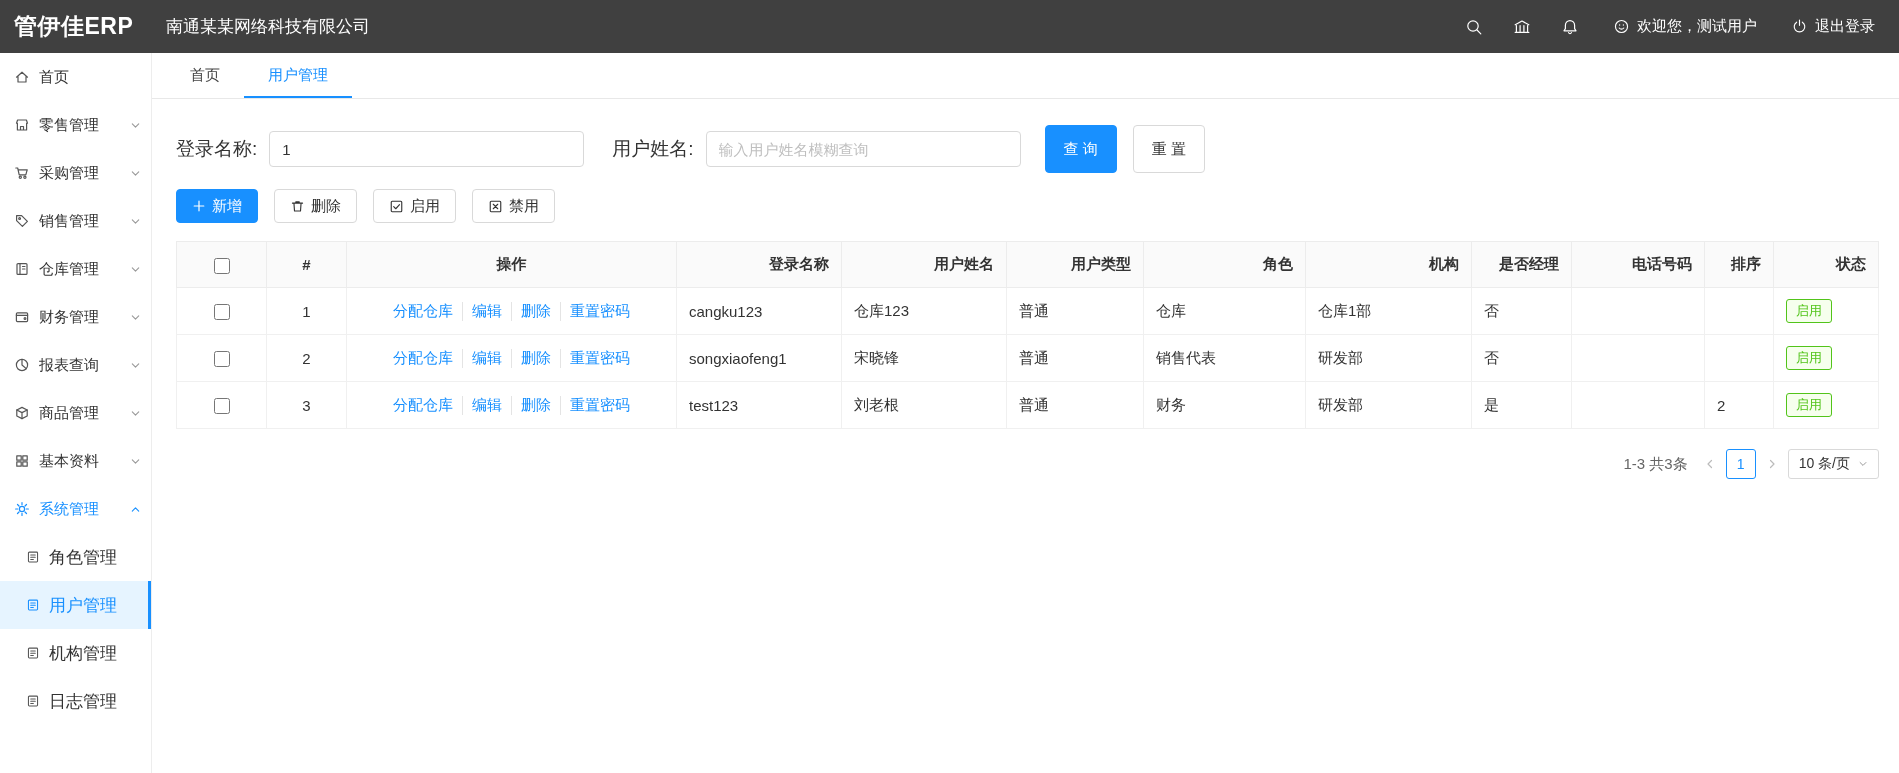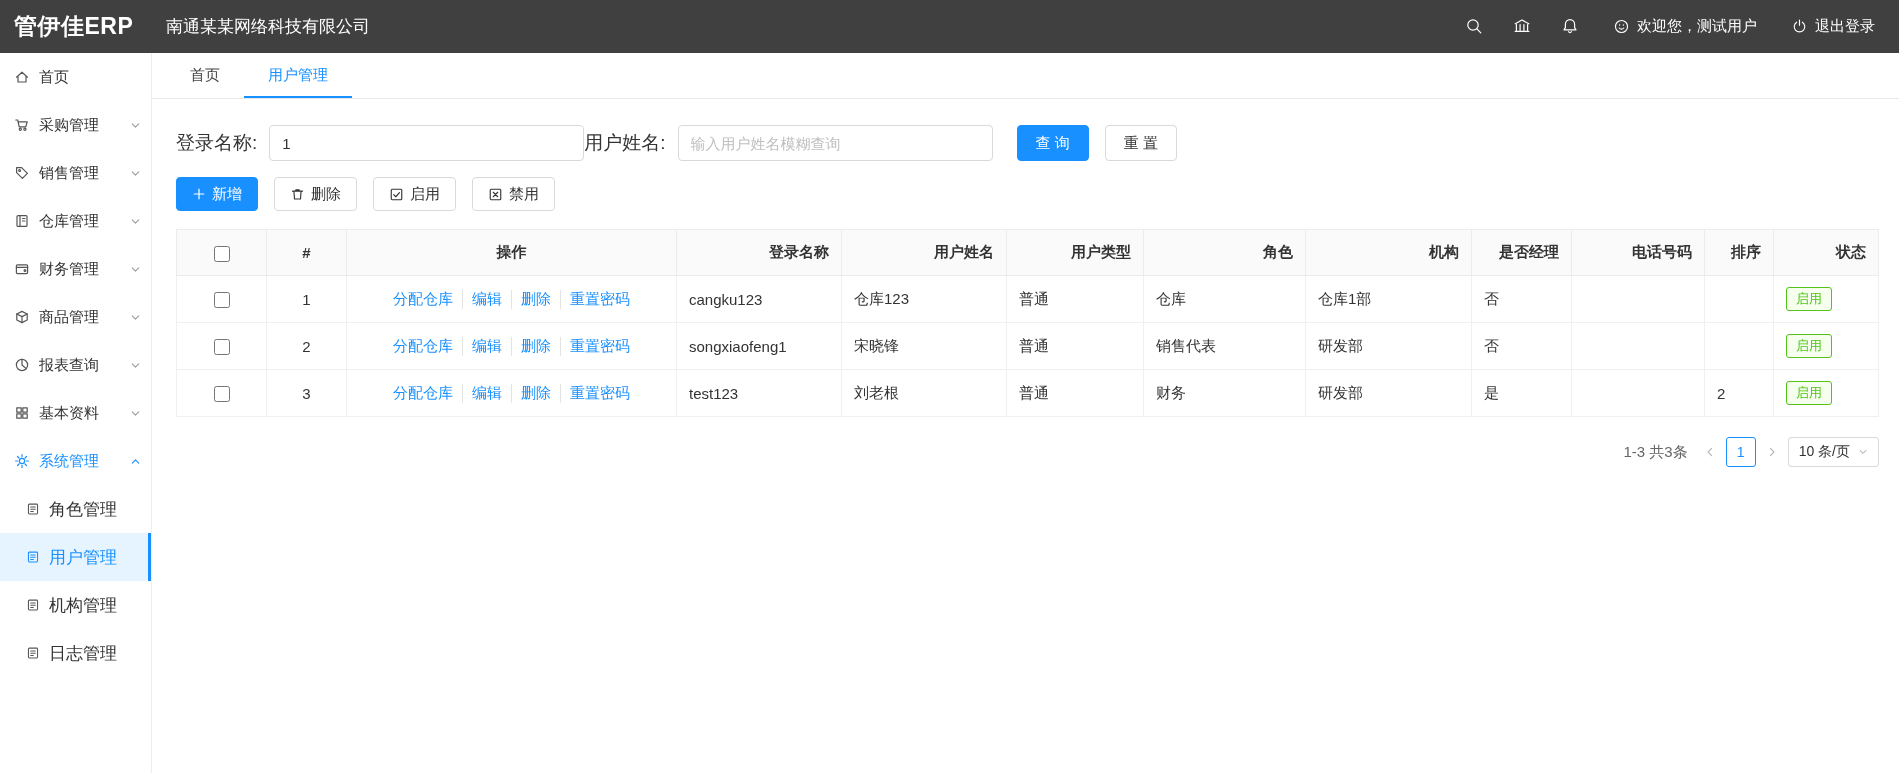--- a/index.html
+++ b/index.html
@@ -6,21 +6,21 @@
   html,body { width:1899px; height:773px; }
   body { font-family:"Liberation Sans","DejaVu Sans",sans-serif; background:#fff; color:#333; overflow:hidden; }
 
   svg path, svg circle, svg rect, svg polyline { fill:none; stroke:currentColor; stroke-width:1.2; stroke-linecap:round; stroke-linejoin:round; }
   svg .fill { fill:currentColor; stroke:none; }
 
   
   .topbar { height:53px; background:#404040; display:flex; align-items:center; }
   .logo { width:152px; padding-left:14px; font-size:23px; font-weight:bold; color:#fff; letter-spacing:.5px; flex:none; white-space:nowrap; }
   .company { color:#fff; font-size:17px; margin-left:14px; white-space:nowrap; }
-  .topbar-right { margin-left:auto; display:flex; align-items:flex-start; padding-right:24px; color:#fff; }
+  .topbar-right { margin-left:auto; display:flex; align-items:flex-end; padding-right:24px; color:#fff; }
   .tb-icon { display:flex; margin-left:30px; cursor:pointer; }
   .tb-group { display:flex; align-items:center; gap:7px; margin-left:34px; font-size:15px; cursor:pointer; white-space:nowrap; }
 
   
   .layout { display:flex; height:720px; }
   .sidebar { width:152px; flex:none; border-right:1px solid #ededed; background:#fff; }
   .side-item { height:48px; display:flex; align-items:center; padding:0 10px 0 14px; gap:9px; font-size:15px; color:#333; cursor:pointer; }
   .side-item .s-icon { display:flex; color:#555; flex:none; }
   .side-item .chev { margin-left:auto; color:#999; display:flex; }
   .side-item.active { color:#1890ff; }
@@ -34,22 +34,22 @@
   .tabbar { height:46px; flex:none; border-bottom:1px solid #e8e8e8; display:flex; padding-left:14px; }
   .tab { padding:0 24px; line-height:44px; font-size:15px; color:#444; cursor:pointer; }
   .tab.active { color:#1890ff; border-bottom:2px solid #1890ff; }
   .content { padding:26px 20px 0 24px; }
 
   
   .filter-row { display:flex; align-items:center; }
   .f-label { font-size:19px; color:#333; margin-right:12px; white-space:nowrap; }
   .f-input { width:315px; height:36px; border:1px solid #d9d9d9; border-radius:4px; padding:0 12px; font-size:15px; color:#333; outline:none; font-family:inherit; }
   .f-input::placeholder { color:#bfbfbf; }
-  .gap-lg { }
-  .btn { height:36px; display:inline-flex; align-items:center; justify-content:center; gap:6px; padding:0 18px; border-radius:4px; border:1px solid #d9d9d9; background:#fff; color:#333; font-size:15px; cursor:pointer; font-family:inherit; white-space:nowrap; }
+  .gap-lg { margin-left:28px; }
+  .btn { height:48px; display:inline-flex; align-items:center; justify-content:center; gap:6px; padding:0 18px; border-radius:4px; border:1px solid #d9d9d9; background:#fff; color:#333; font-size:15px; cursor:pointer; font-family:inherit; white-space:nowrap; }
   .btn.primary { background:#1890ff; border-color:#1890ff; color:#fff; }
   .btn-search { margin-left:24px; min-width:70px; }
   .btn-reset { margin-left:16px; }
   .b-icon { display:flex; }
 
   
   .toolbar-row { display:flex; align-items:flex-end; gap:16px; margin-top:16px; }
   .toolbar-row .btn { height:34px; padding:0 15px; }
 
   
@@ -126,20 +126,33 @@
         <span class="s-icon">
             <svg width="16" height="16" viewBox="0 0 16 16">
               <path d="M2.5 8.2 8 3.2l5.5 5M4 7.5V13h8V7.5"></path>
             </svg>
           </span>
         <span>首页</span>
       </div>
       <div class="side-item">
         <span class="s-icon">
             <svg width="16" height="16" viewBox="0 0 16 16">
+              <path d="M2.5 6.2 3.6 3h8.8l1.1 3.2M3.4 6.3V13h9.2V6.3M6.5 13V9.5h3V13"></path>
+            </svg>
+          </span>
+        <span>零售管理</span>
+        <span class="chev">
+            <svg width="11" height="11" viewBox="0 0 12 12">
+              <path d="M2.5 4.2 6 7.7l3.5-3.5"></path>
+            </svg>
+          </span>
+      </div>
+      <div class="side-item">
+        <span class="s-icon">
+            <svg width="16" height="16" viewBox="0 0 16 16">
               <path d="M1.8 3h1.9l1.5 6.8h6.6l1.4-5H4.4"></path>
               <circle cx="6.3" cy="12.3" r="1.1"></circle>
               <circle cx="10.9" cy="12.3" r="1.1"></circle>
             </svg>
           </span>
         <span>采购管理</span>
         <span class="chev">
             <svg width="11" height="11" viewBox="0 0 12 12">
               <path d="M2.5 4.2 6 7.7l3.5-3.5"></path>
             </svg>
@@ -184,39 +197,39 @@
         <span>财务管理</span>
         <span class="chev">
             <svg width="11" height="11" viewBox="0 0 12 12">
               <path d="M2.5 4.2 6 7.7l3.5-3.5"></path>
             </svg>
           </span>
       </div>
       <div class="side-item">
         <span class="s-icon">
             <svg width="16" height="16" viewBox="0 0 16 16">
+              <circle cx="8" cy="8" r="5.6"></circle>
+              <path d="M8 2.4V8l4.2 3.6"></path>
+            </svg>
+          </span>
+        <span>报表查询</span>
+        <span class="chev">
+            <svg width="11" height="11" viewBox="0 0 12 12">
+              <path d="M2.5 4.2 6 7.7l3.5-3.5"></path>
+            </svg>
+          </span>
+      </div>
+      <div class="side-item">
+        <span class="s-icon">
+            <svg width="16" height="16" viewBox="0 0 16 16">
               <path d="M2.8 5 8 2.4 13.2 5v6L8 13.6 2.8 11z"></path>
               <path d="M2.8 5 8 7.6 13.2 5M8 7.6v6"></path>
             </svg>
           </span>
         <span>商品管理</span>
-        <span class="chev">
-            <svg width="11" height="11" viewBox="0 0 12 12">
-              <path d="M2.5 4.2 6 7.7l3.5-3.5"></path>
-            </svg>
-          </span>
-      </div>
-      <div class="side-item">
-        <span class="s-icon">
-            <svg width="16" height="16" viewBox="0 0 16 16">
-              <circle cx="8" cy="8" r="5.6"></circle>
-              <path d="M8 2.4V8l4.2 3.6"></path>
-            </svg>
-          </span>
-        <span>报表查询</span>
         <span class="chev">
             <svg width="11" height="11" viewBox="0 0 12 12">
               <path d="M2.5 4.2 6 7.7l3.5-3.5"></path>
             </svg>
           </span>
       </div>
       <div class="side-item">
         <span class="s-icon">
             <svg width="16" height="16" viewBox="0 0 16 16">
               <rect x="2.8" y="2.8" width="4.4" height="4.4"></rect>

